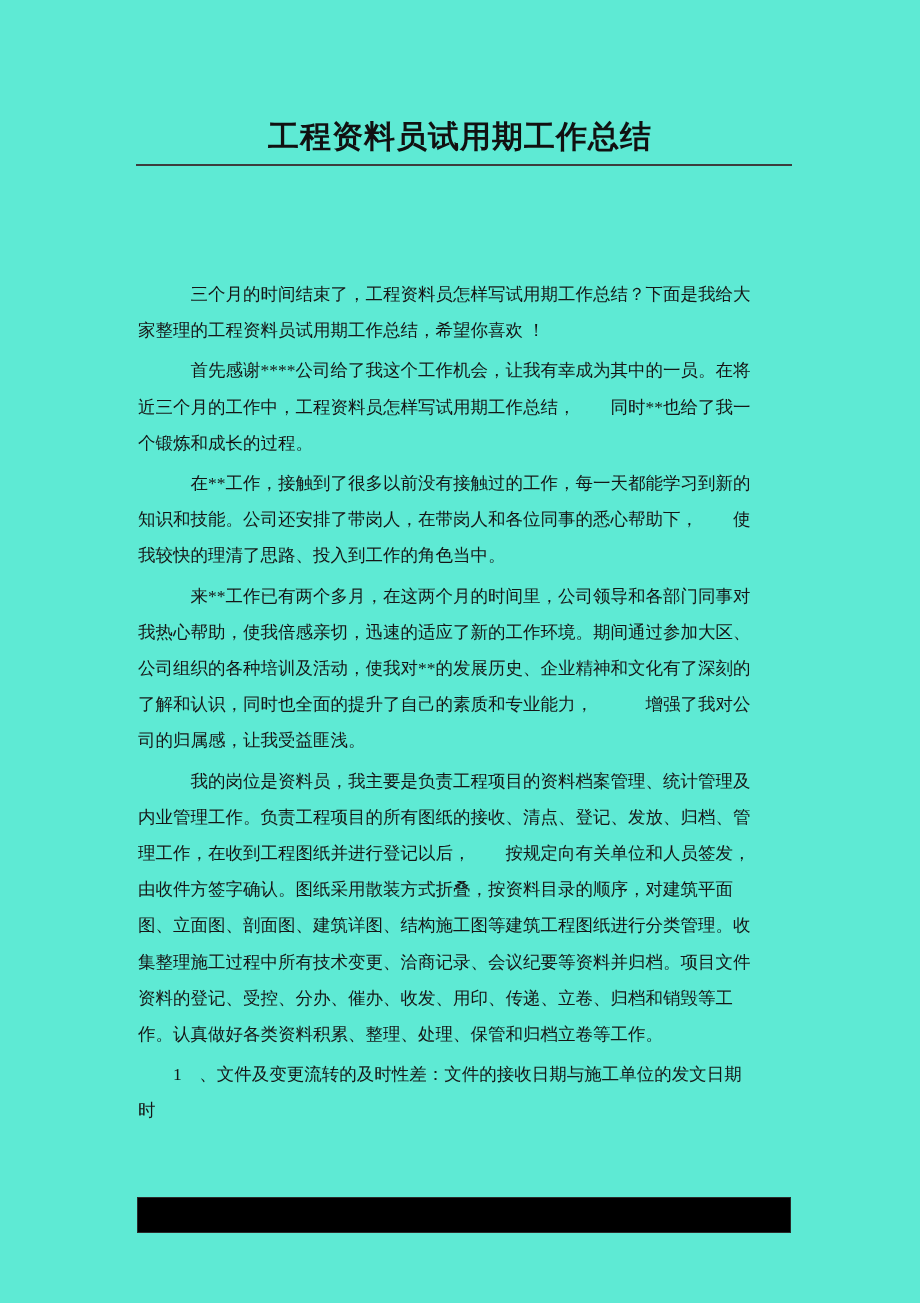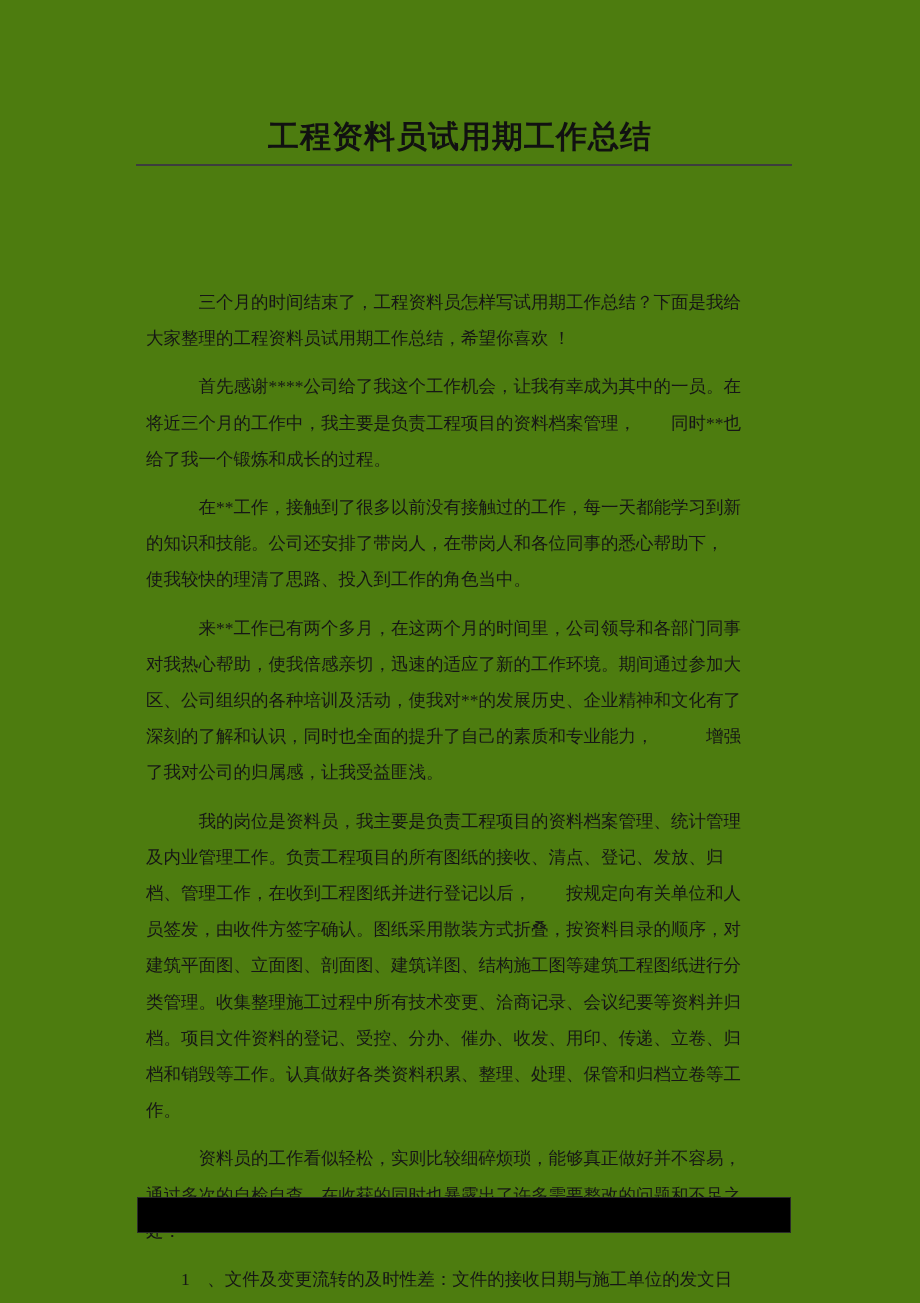--- a/index.html
+++ b/index.html
@@ -4,21 +4,21 @@
 <style>
   html, body {
     margin: 0;
     padding: 0;
     background: #ffffff;
   }
   .page {
     position: relative;
     width: 920px;
     height: 1303px;
-    background: #4d7c0f;
+    background: #5eead4;
     overflow: hidden;
     font-family: "Liberation Serif", "DejaVu Serif", serif;
     color: #161616;
   }
   .doc-title {
     position: absolute;
     top: 116px;
     left: 0;
     width: 920px;
     text-align: center;
@@ -39,21 +39,21 @@
   .doc-body {
     position: absolute;
     top: 272px;
     left: 134px;
     width: 624px;
     font-size: 17.5px;
     line-height: 36.2px;
     text-align: left;
   }
   .doc-body p {
-    margin: 12px;
+    margin: 4px;
     padding: 0;
     text-indent: 3em;
     word-break: break-all;
   }
   .doc-body p.numbered {
     text-indent: 2em;
   }
   .redaction-bar {
     position: absolute;
     left: 137px;
@@ -69,23 +69,22 @@
 <body>
 
 <div class="page">
 
   <div class="doc-title">工程资料员试用期工作总结</div>
 
   <div class="title-rule"></div>
 
   <div class="doc-body">
     <p>三个月的时间结束了，工程资料员怎样写试用期工作总结？下面是我给大家整理的工程资料员试用期工作总结，希望你喜欢 ！</p>
-    <p>首先感谢****公司给了我这个工作机会，让我有幸成为其中的一员。在将近三个月的工作中，我主要是负责工程项目的资料档案管理，　　同时**也给了我一个锻炼和成长的过程。</p>
+    <p>首先感谢****公司给了我这个工作机会，让我有幸成为其中的一员。在将近三个月的工作中，工程资料员怎样写试用期工作总结，　　同时**也给了我一个锻炼和成长的过程。</p>
     <p>在**工作，接触到了很多以前没有接触过的工作，每一天都能学习到新的知识和技能。公司还安排了带岗人，在带岗人和各位同事的悉心帮助下，　　使我较快的理清了思路、投入到工作的角色当中。</p>
     <p>来**工作已有两个多月，在这两个月的时间里，公司领导和各部门同事对我热心帮助，使我倍感亲切，迅速的适应了新的工作环境。期间通过参加大区、公司组织的各种培训及活动，使我对**的发展历史、企业精神和文化有了深刻的了解和认识，同时也全面的提升了自己的素质和专业能力，　　　增强了我对公司的归属感，让我受益匪浅。</p>
     <p>我的岗位是资料员，我主要是负责工程项目的资料档案管理、统计管理及内业管理工作。负责工程项目的所有图纸的接收、清点、登记、发放、归档、管理工作，在收到工程图纸并进行登记以后，　　按规定向有关单位和人员签发，由收件方签字确认。图纸采用散装方式折叠，按资料目录的顺序，对建筑平面图、立面图、剖面图、建筑详图、结构施工图等建筑工程图纸进行分类管理。收集整理施工过程中所有技术变更、洽商记录、会议纪要等资料并归档。项目文件资料的登记、受控、分办、催办、收发、用印、传递、立卷、归档和销毁等工作。认真做好各类资料积累、整理、处理、保管和归档立卷等工作。</p>
-    <p>资料员的工作看似轻松，实则比较细碎烦琐，能够真正做好并不容易，通过多次的自检自查，在收获的同时也暴露出了许多需要整改的问题和不足之处：</p>
     <p class="numbered">1　、文件及变更流转的及时性差：文件的接收日期与施工单位的发文日期时</p>
   </div>
 
   <div class="redaction-bar"></div>
 
 </div>
 
 </body></html>

